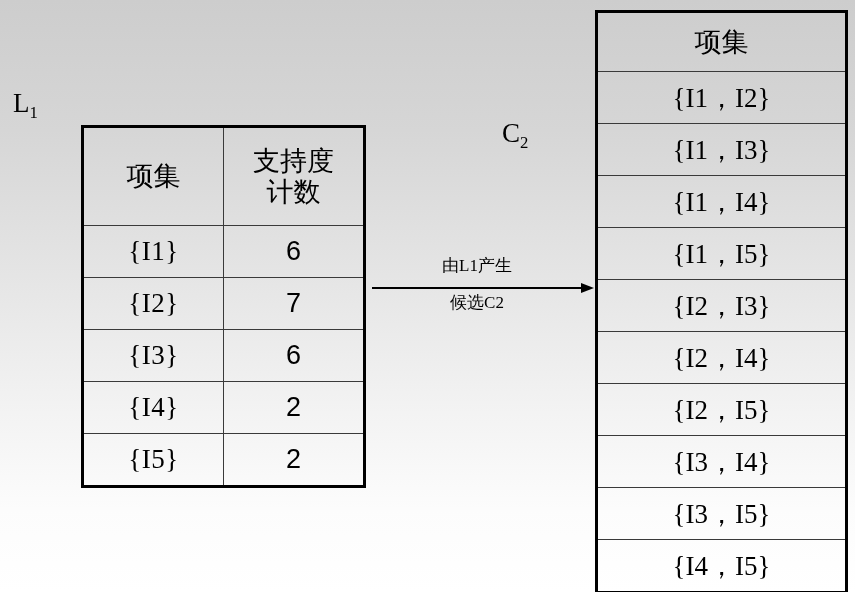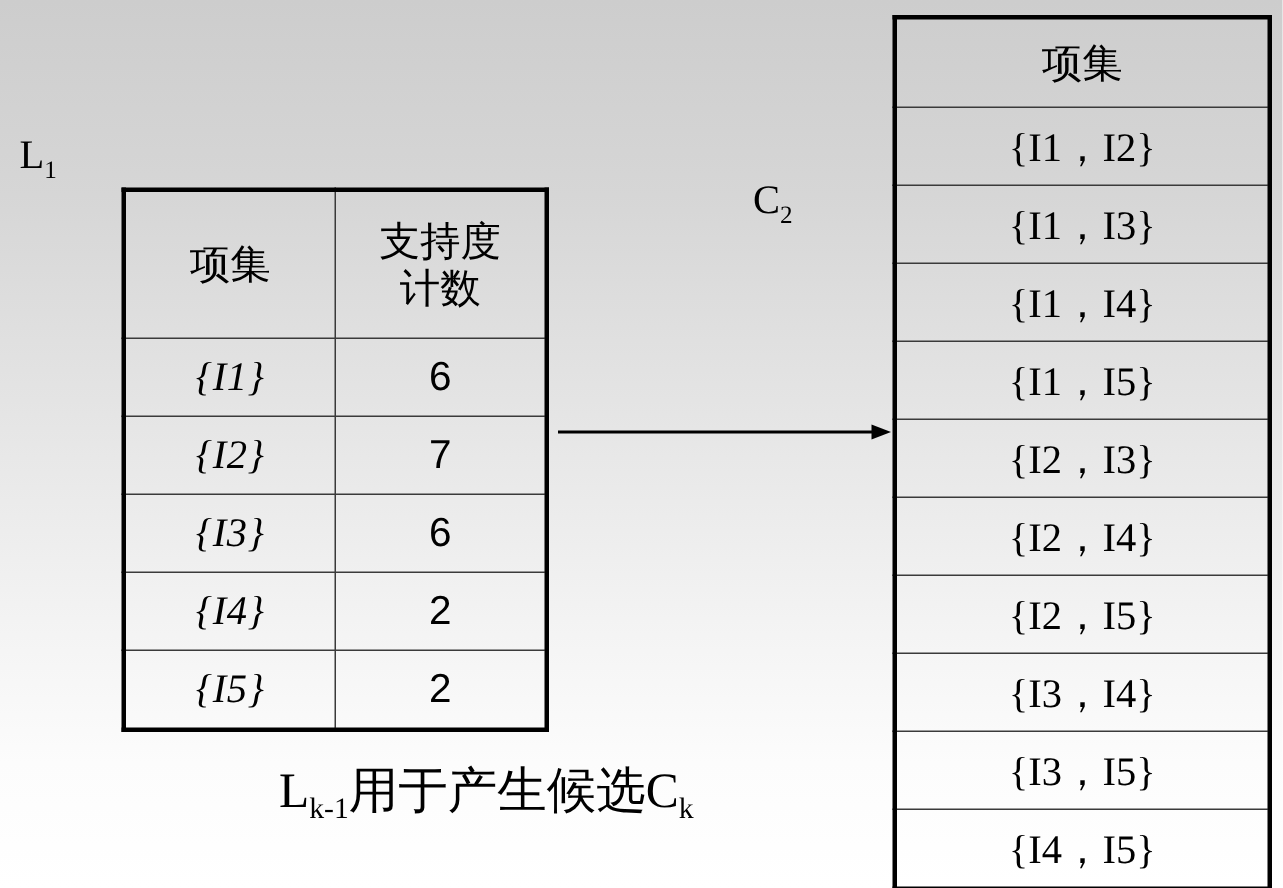--- a/index.html
+++ b/index.html
@@ -71,21 +71,20 @@
   }
   #table-l1 td {
     height: 51px;
   }
   .col-itemset { width: 139px; }
   .col-count   { width: 139px; }
   .cell-itemset {
     font-family: "Liberation Serif", serif;
     font-size: 27px;
     letter-spacing: 0.5px;
-    font-style: italic;
   }
   .cell-count {
     font-family: "Liberation Sans", sans-serif;
     font-size: 27px;
   }
 
   
   #arrow-group {
     position: absolute;
     left: 372px;
@@ -195,20 +194,22 @@
         <td class="cell-count">2</td>
       </tr>
     </tbody>
   </table>
 
   <div id="arrow-group">
     <svg id="arrow-line" viewBox="0 0 222 76">
       <line x1="0" y1="38" x2="212" y2="38" stroke="#000" stroke-width="2"></line>
       <polygon points="222,38 209,33 209,43" fill="#000"></polygon>
     </svg>
+    <div class="arrow-caption" id="arrow-caption-1">由L1产生</div>
+    <div class="arrow-caption" id="arrow-caption-2">候选C2</div>
   </div>
 
   <table id="table-c2">
     <thead>
       <tr>
         <th>项集</th>
       </tr>
     </thead>
     <tbody>
       <tr>
@@ -237,15 +238,14 @@
         </tr>
       <tr>
           <td>{I3，I5}</td>
         </tr>
       <tr>
           <td>{I4，I5}</td>
         </tr>
     </tbody>
   </table>
 
-  <div id="caption-bottom"><span>L</span><span class="sub">k-1</span><span>用于产生候选C</span><span class="sub">k</span></div>
 
 </div>
 
 </body></html>

